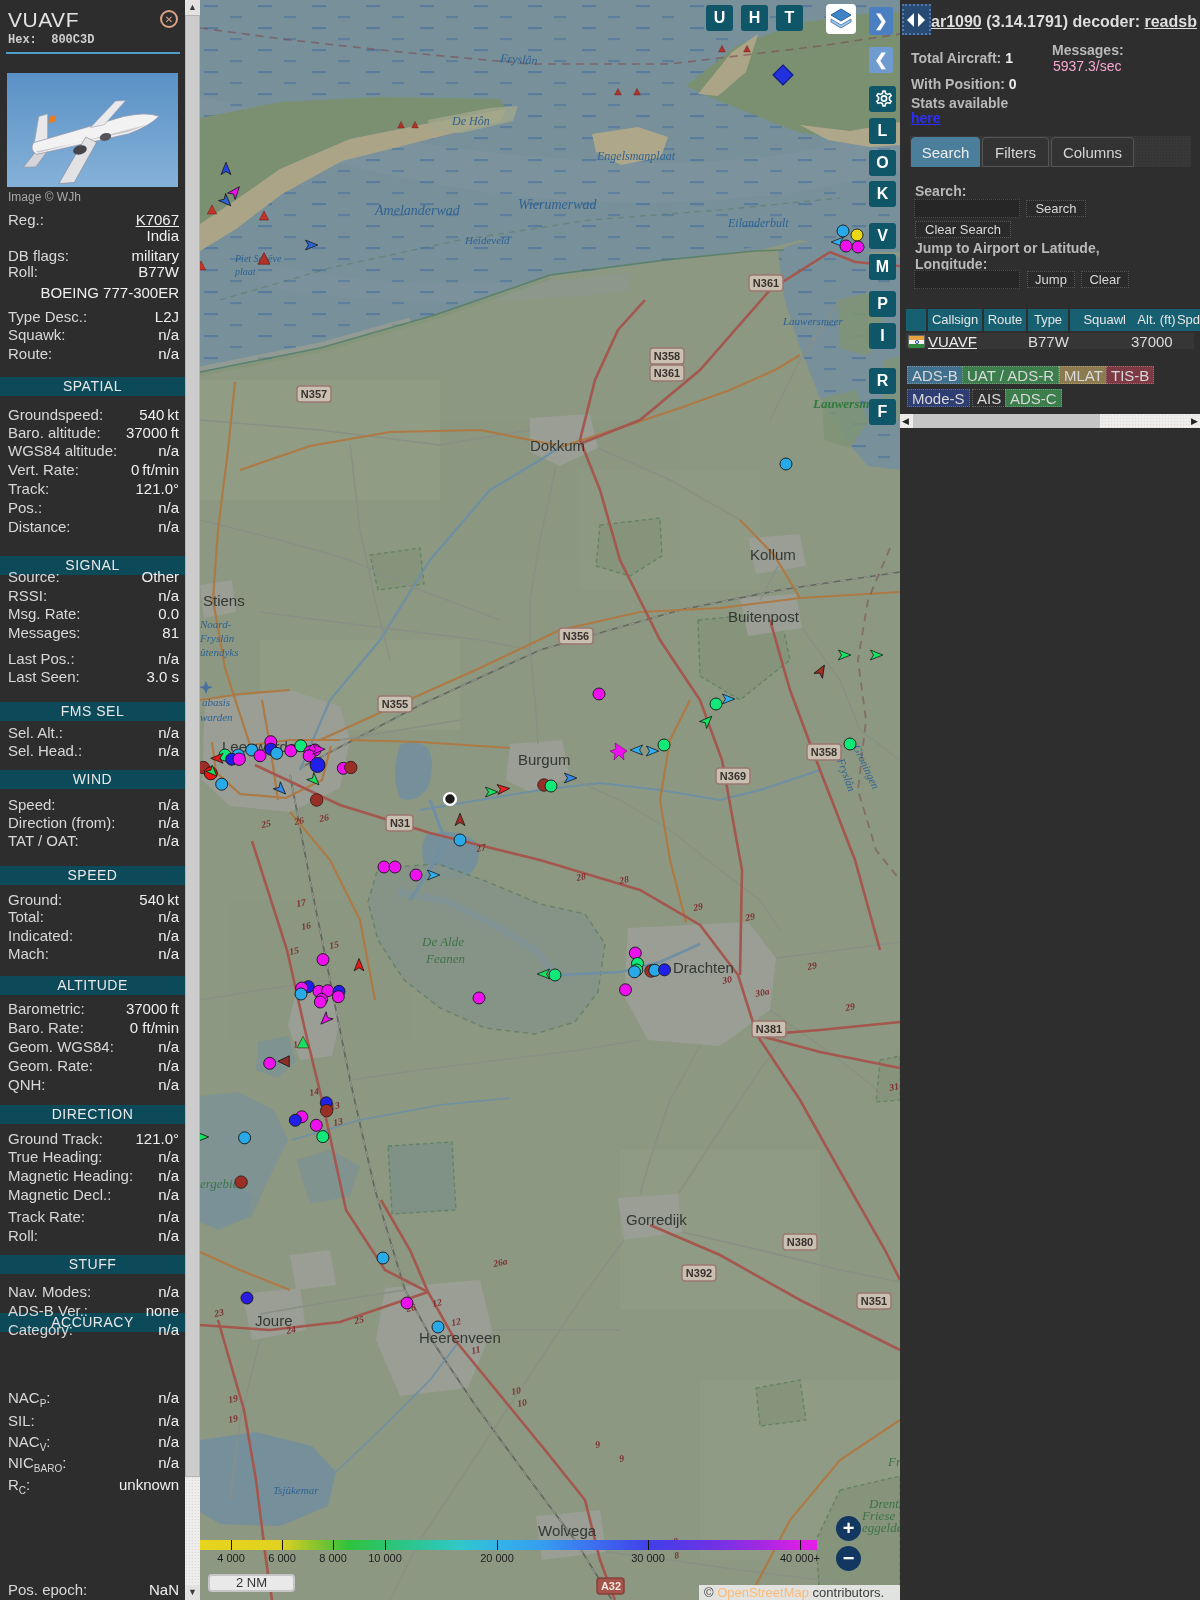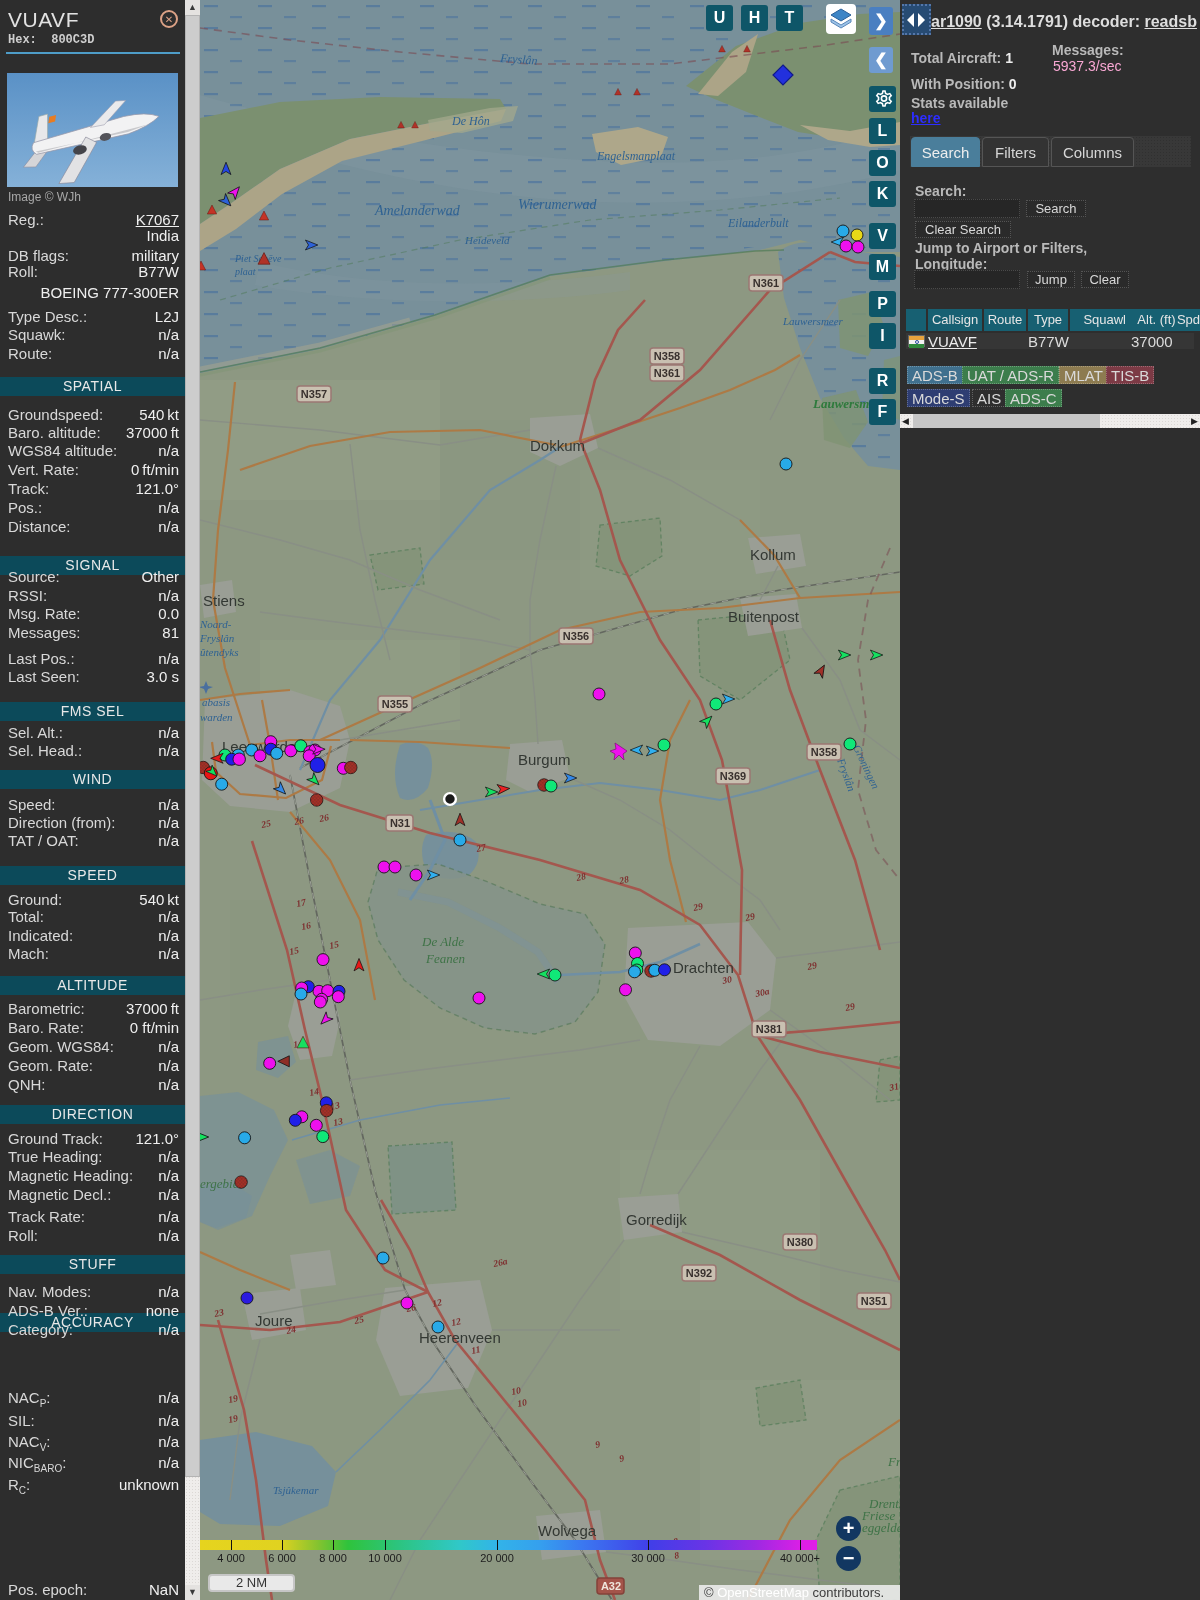--- a/index.html
+++ b/index.html
@@ -521,21 +521,21 @@
     <div class="llab" style="left:333px">8 000</div>
     <div class="ltick" style="left:385px"></div>
     <div class="llab" style="left:385px">10 000</div>
     <div class="ltick" style="left:497px"></div>
     <div class="llab" style="left:497px">20 000</div>
     <div class="ltick" style="left:648px"></div>
     <div class="llab" style="left:648px">30 000</div>
     <div class="ltick" style="left:800px"></div>
     <div class="llab" style="left:800px">40 000+</div>
 <div id="scalebox">2 NM</div>
-<div id="attrib">© <span style="color:#ffffff">OpenStreetMap</span> contributors.</div>
+<div id="attrib">© <span style="color:#fdba74">OpenStreetMap</span> contributors.</div>
 <div id="left">
 <div id="lv-title">VUAVF</div>
 <div id="lv-close">✕</div>
 <div id="lv-hex">Hex:&nbsp;&nbsp;800C3D</div>
 <div id="lv-rule"></div>
 <svg class="photo" width="171" height="114" viewBox="0 0 171 114">
 <defs>
           <linearGradient id="sky" x1="0" y1="0" x2="0" y2="1">
 <stop offset="0" stop-color="#5a91c6"></stop>
             <stop offset="1" stop-color="#85b1d8"></stop>
@@ -783,21 +783,21 @@
 <div class="rline b" style="top:95px;left:11px">Stats available</div>
 <div class="rline" style="top:110px;left:11px"><span id="herelink">here</span></div>
 <div id="tabstrip"></div>
 <div class="tab active" style="left:11px;width:69px">Search</div>
 <div class="tab" style="left:82px;width:67px">Filters</div>
 <div class="tab" style="left:151px;width:83px">Columns</div>
 <div class="rline b" style="top:183px;left:15px">Search:</div>
 <div class="rinput" style="left:14px;top:199px;width:106px"></div>
 <div class="rbtn" style="left:126px;top:200px;width:60px">Search</div>
 <div class="rbtn" style="left:15px;top:221px;width:96px">Clear Search</div>
-<div class="rline b" style="top:240px;left:15px">Jump to Airport or Filters,</div>
+<div class="rline b" style="top:240px;left:15px">Jump to Airport or Latitude,</div>
 <div class="rline b" style="top:256px;left:15px">Longitude:</div>
 <div class="rinput" style="left:14px;top:270px;width:106px"></div>
 <div class="rbtn" style="left:127px;top:271px;width:48px">Jump</div>
 <div class="rbtn" style="left:181px;top:271px;width:48px">Clear</div>
 <div class="thcell" style="left:6px;width:20px"></div>
       <div class="thcell" style="left:28px;width:54px">Callsign</div>
       <div class="thcell" style="left:84px;width:42px">Route</div>
       <div class="thcell" style="left:128px;width:40px">Type</div>
       <div class="thcell" style="left:170px;width:73px">Squawk</div>
       <div class="thcell" style="left:225px;width:63px">Alt. (ft)</div>

